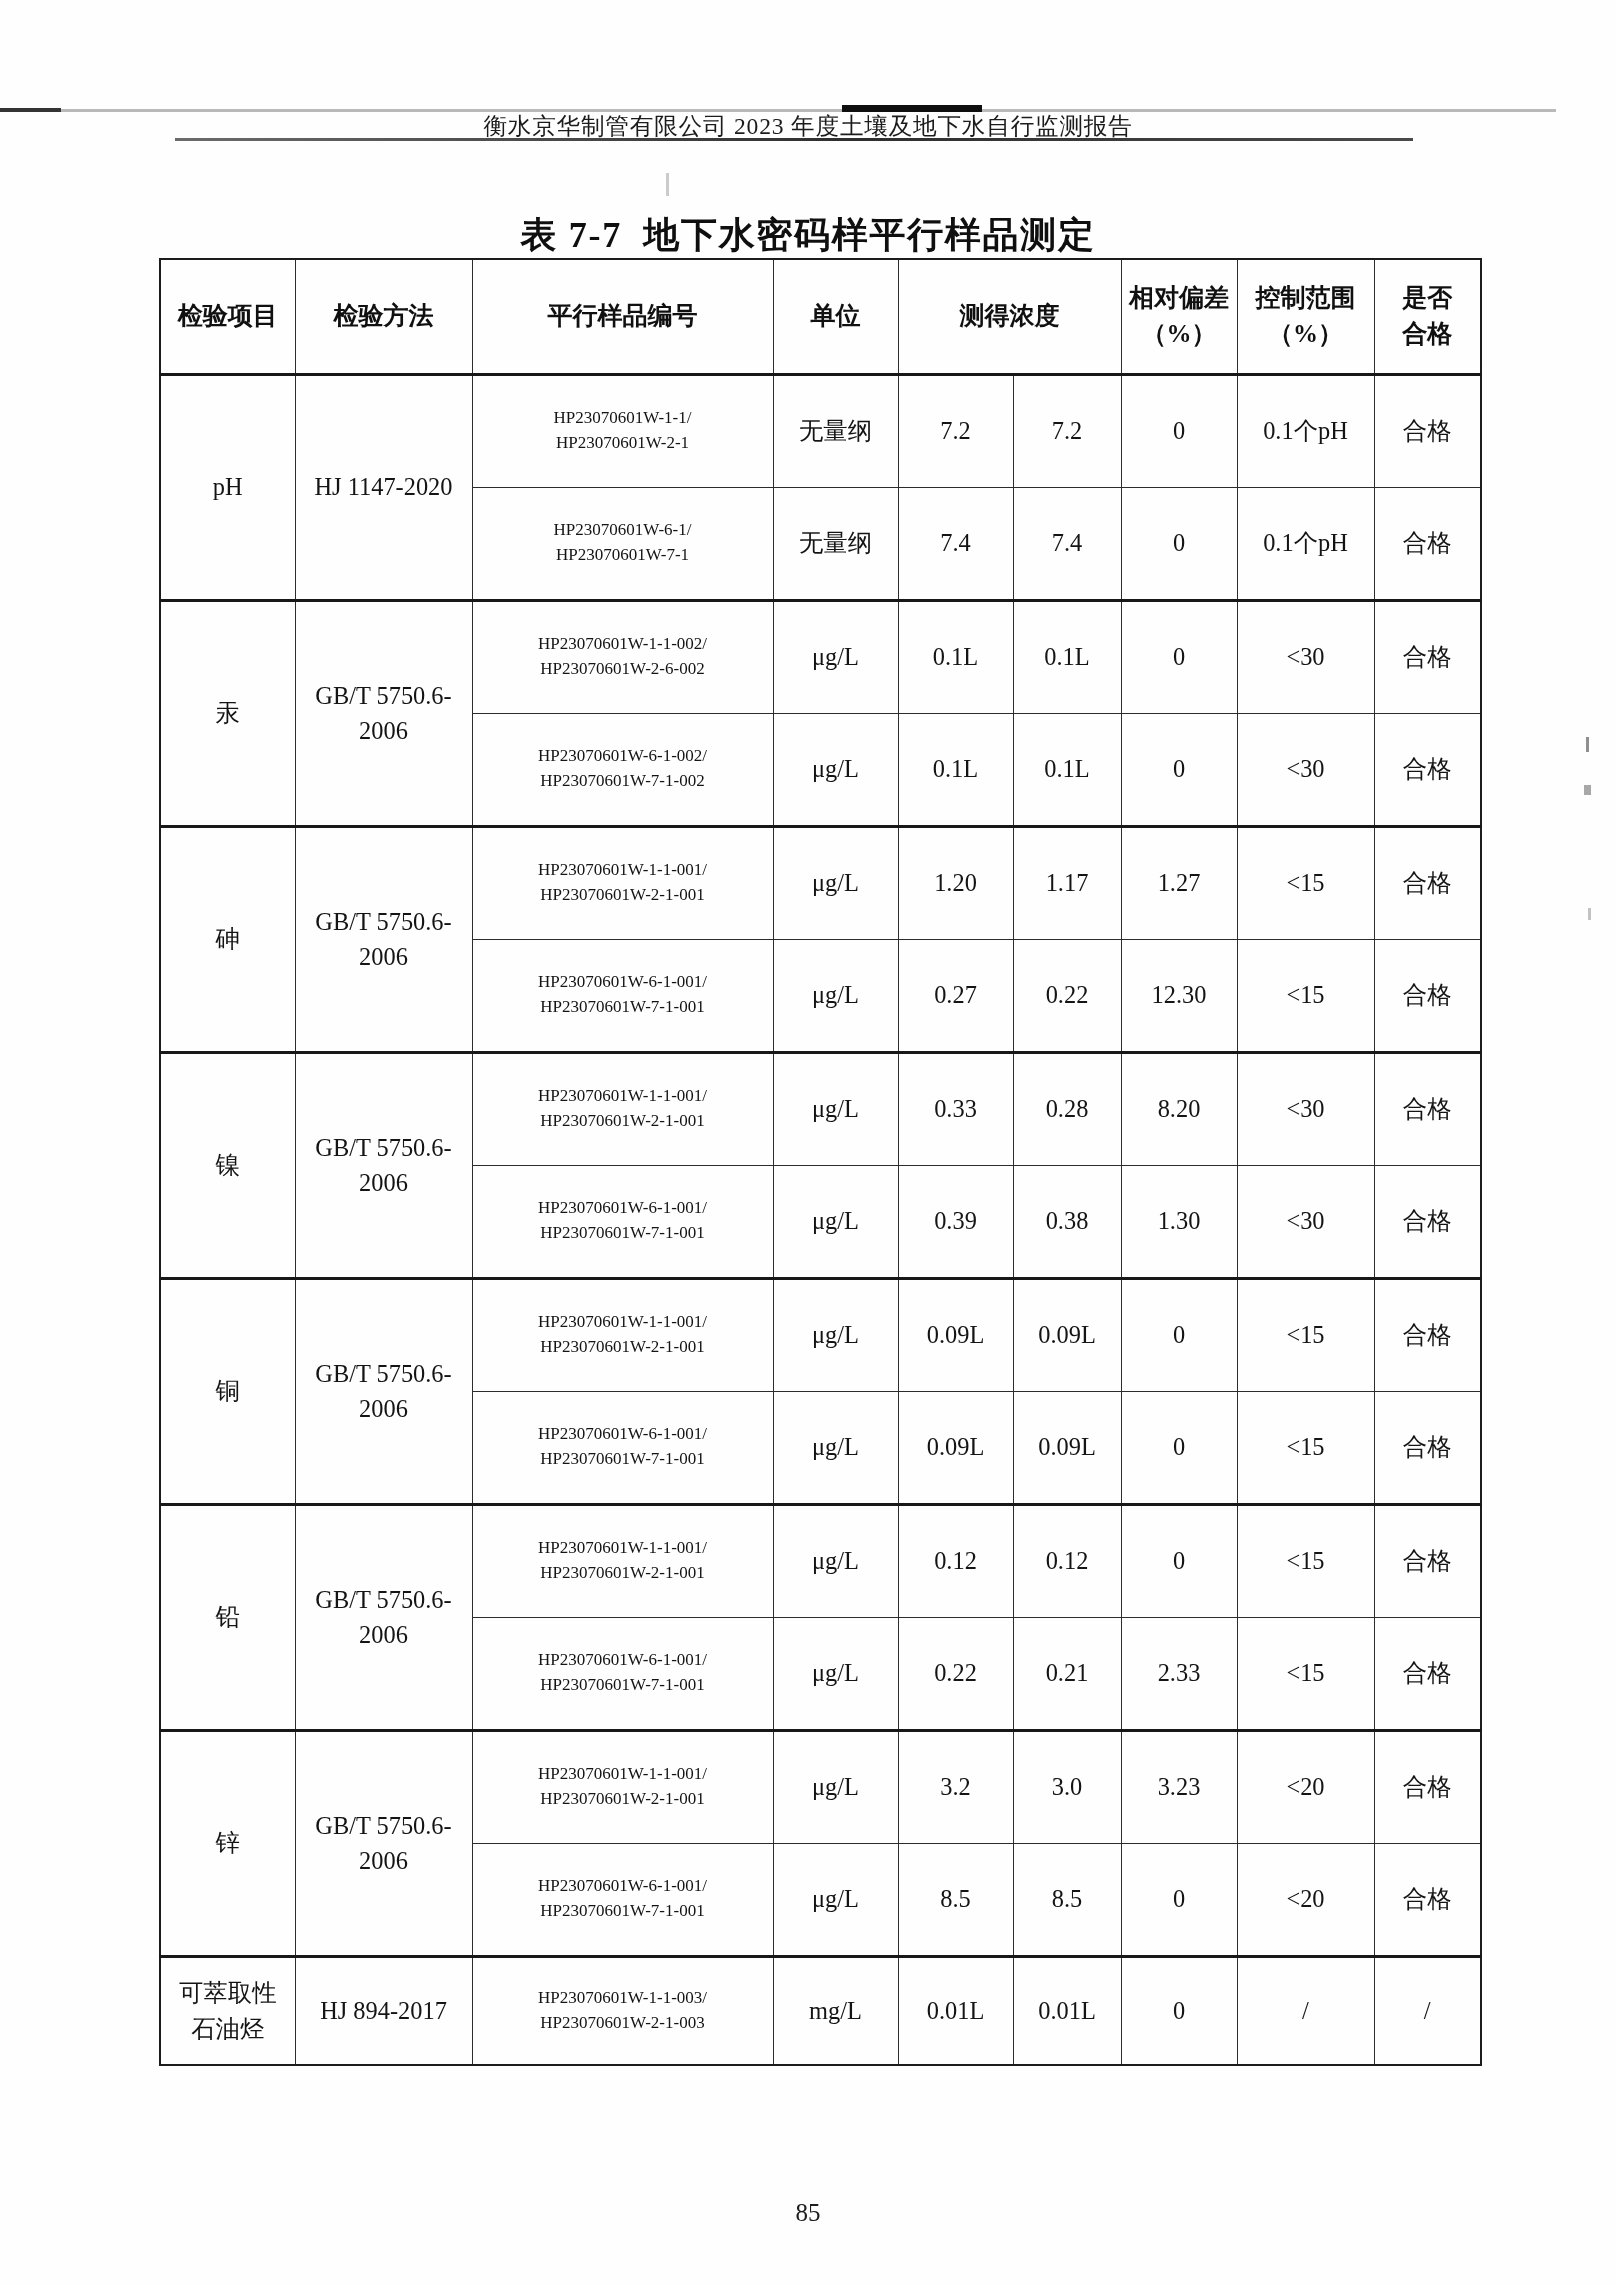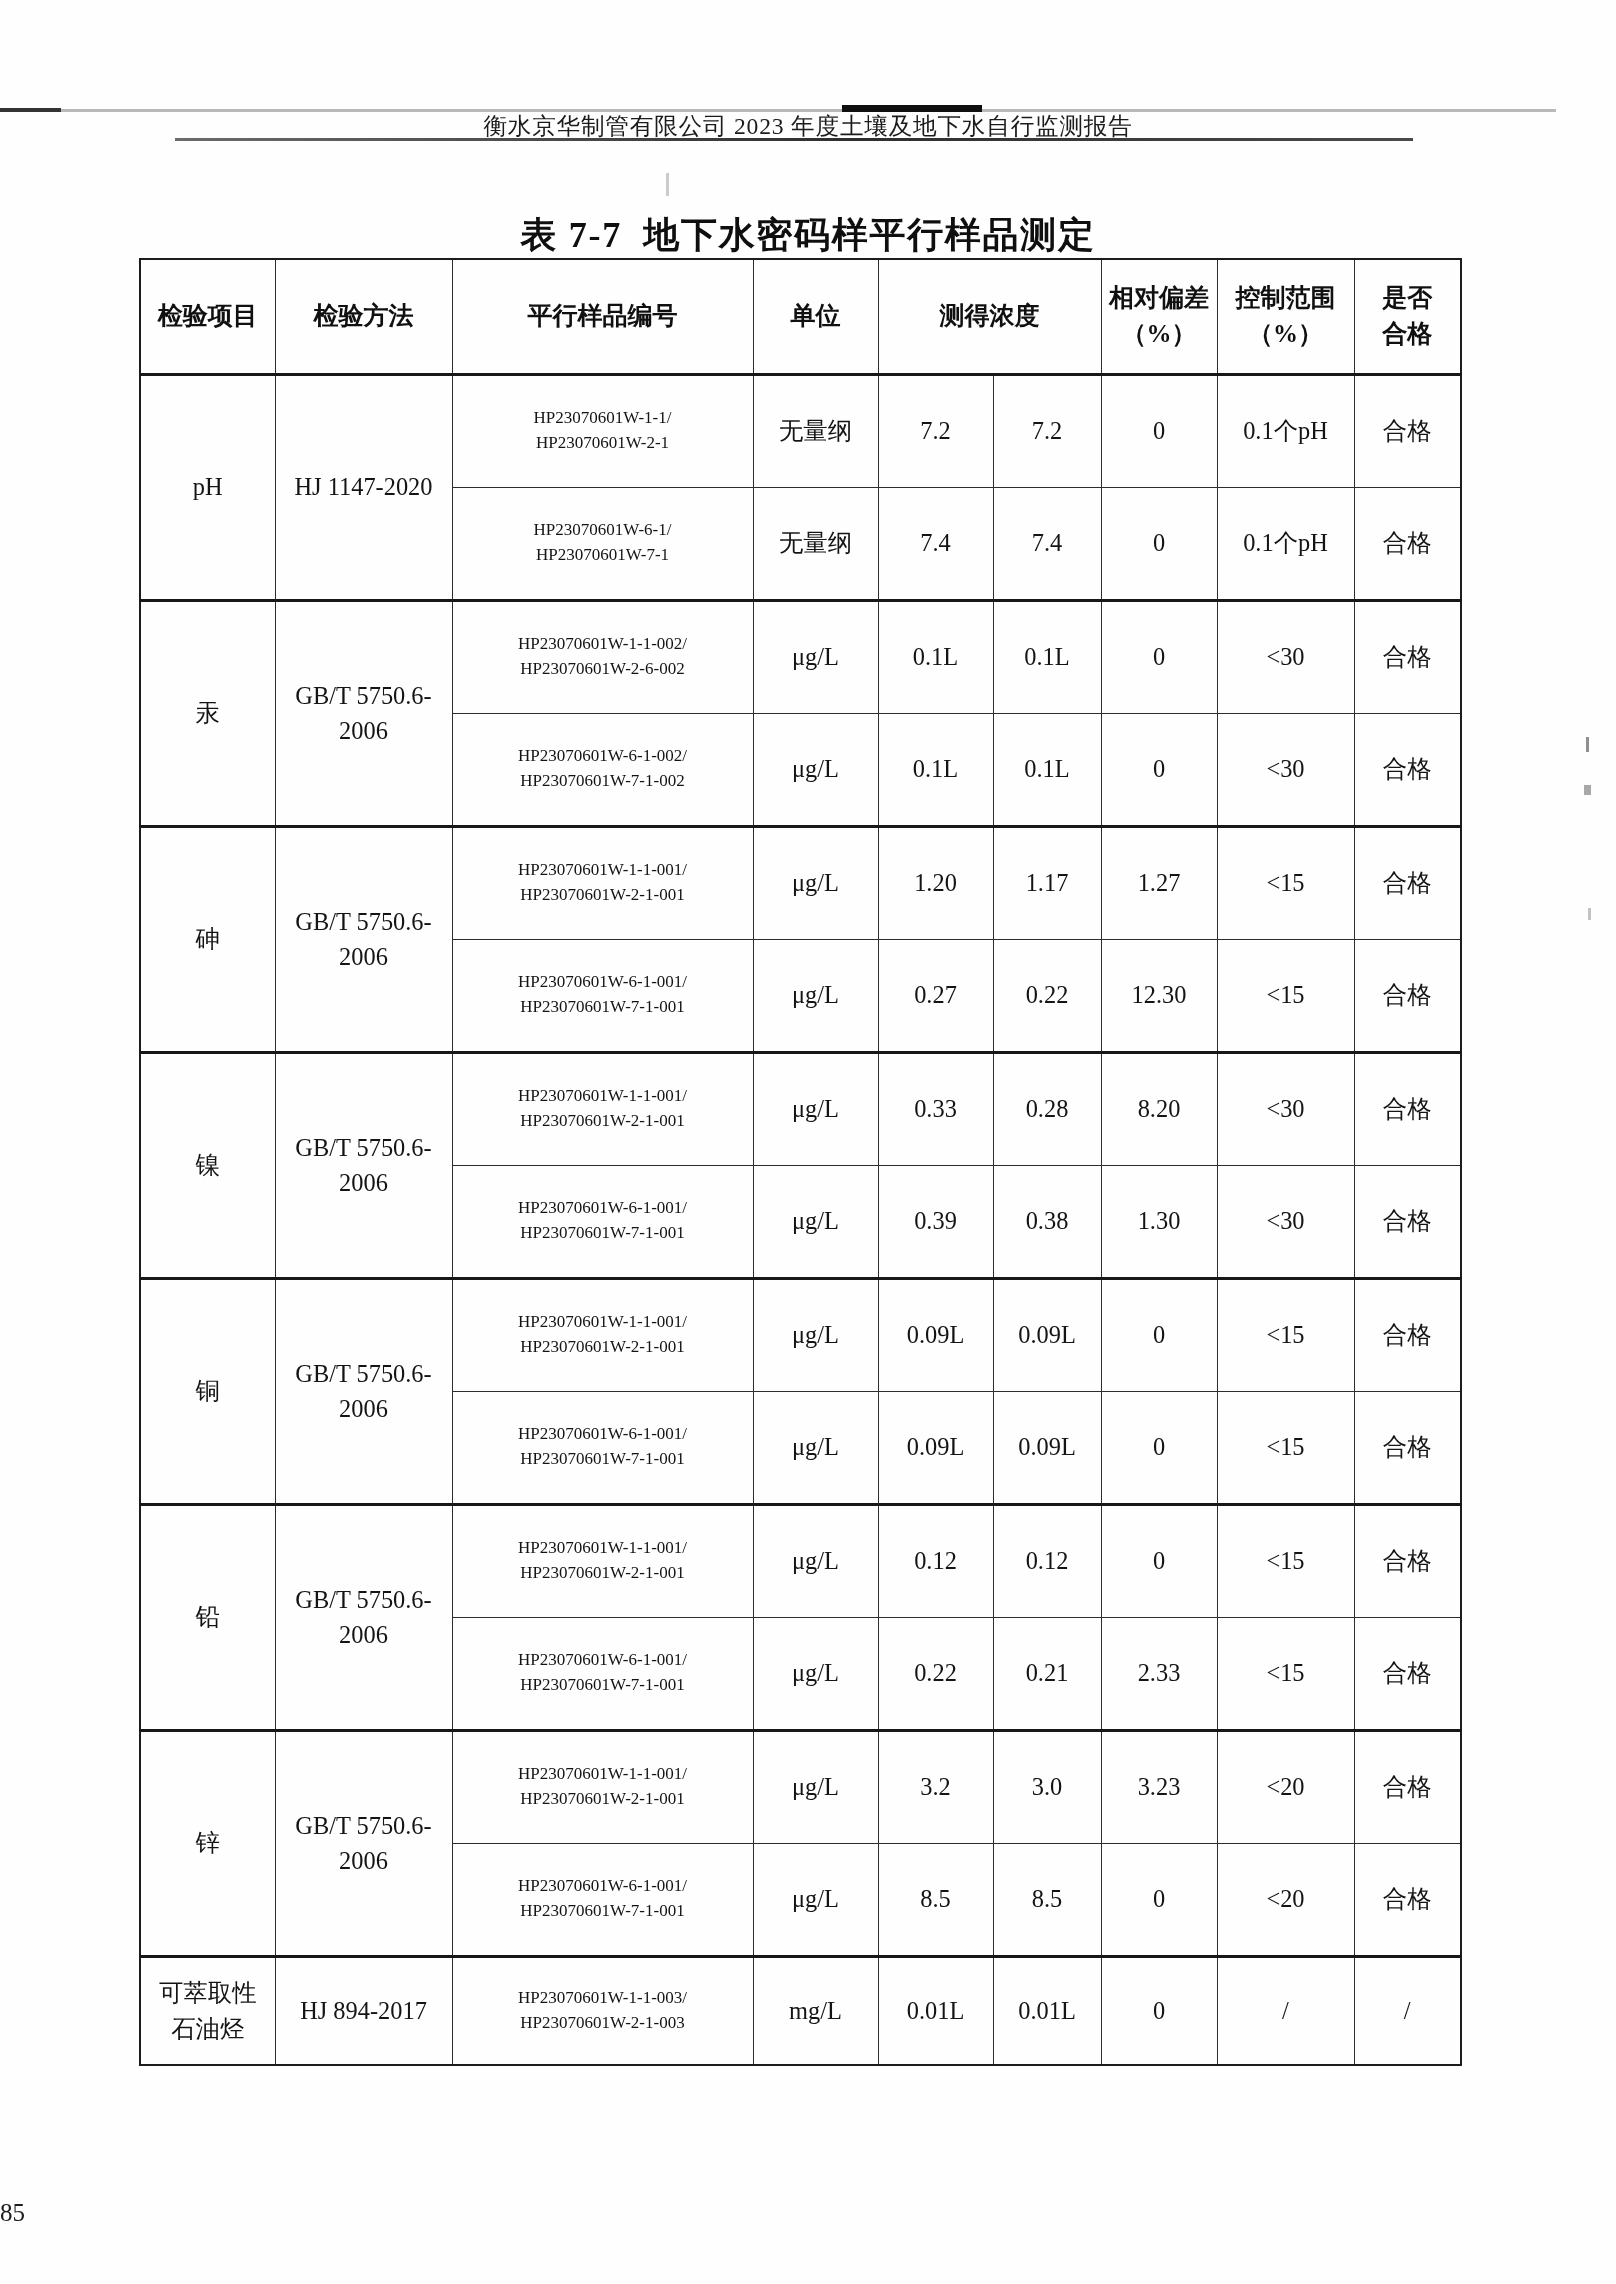--- a/index.html
+++ b/index.html
@@ -30,21 +30,21 @@
   .header-rule { position:absolute; left:175px; top:138px; width:1238px; height:2.5px;
     background:linear-gradient(to right,#6b6b6b,#2e2e2e 55%,#4a4a4a); }
 
   .table-caption {
     position:absolute; left:0; top:211px; width:1616px;
     text-align:center; font-size:36px; font-weight:bold; color:#0f0f0f;
     white-space:pre; letter-spacing:1.7px;
   }
 
   table.sample-table {
-    position:absolute; left:139px; top:258px;
+    position:absolute; left:159px; top:258px;
     width:1321px;
     border-collapse:collapse; table-layout:fixed;
     border:2.5px solid #1c1c1c;
     font-size:24.4px; line-height:1.45;
   }
   .sample-table th, .sample-table td {
     border:1.7px solid #2c2c2c;
     text-align:center; vertical-align:middle;
     padding:0 5px;
     overflow:hidden;
@@ -53,21 +53,21 @@
   .sample-table th { font-weight:bold; font-size:25px; color:#101010; }
   .sample-table thead th { border-bottom:3.4px solid #181818; }
   .sample-table tbody tr { height:113px; }
   .sample-table tbody tr.last-row { height:109px; }
   .sample-table tbody tr.sec-top td { border-top:3.4px solid #181818; }
   .pre { white-space:pre-line; }
   .c-sample { font-size:17px; }
 
   .page-number {
     position:absolute; left:0; top:2199px; width:1616px;
-    text-align:left; font-size:25px; color:#1d1d1d;
+    text-align:center; font-size:25px; color:#1d1d1d;
   }
 </style>
 </head>
 <body>
 
 <div class="page">
 
   <div class="top-gray-line"></div>
   <div class="top-left-cap"></div>
   <div class="top-overline"></div>

